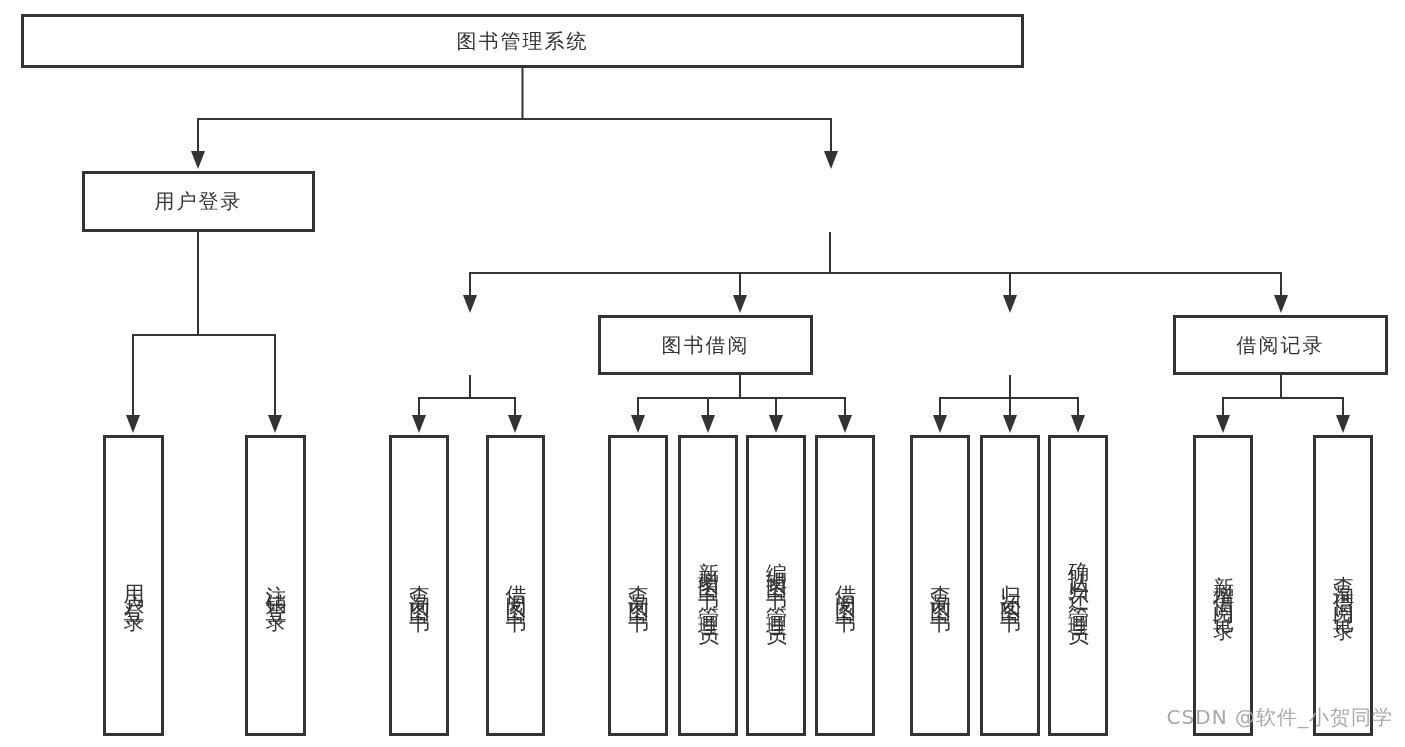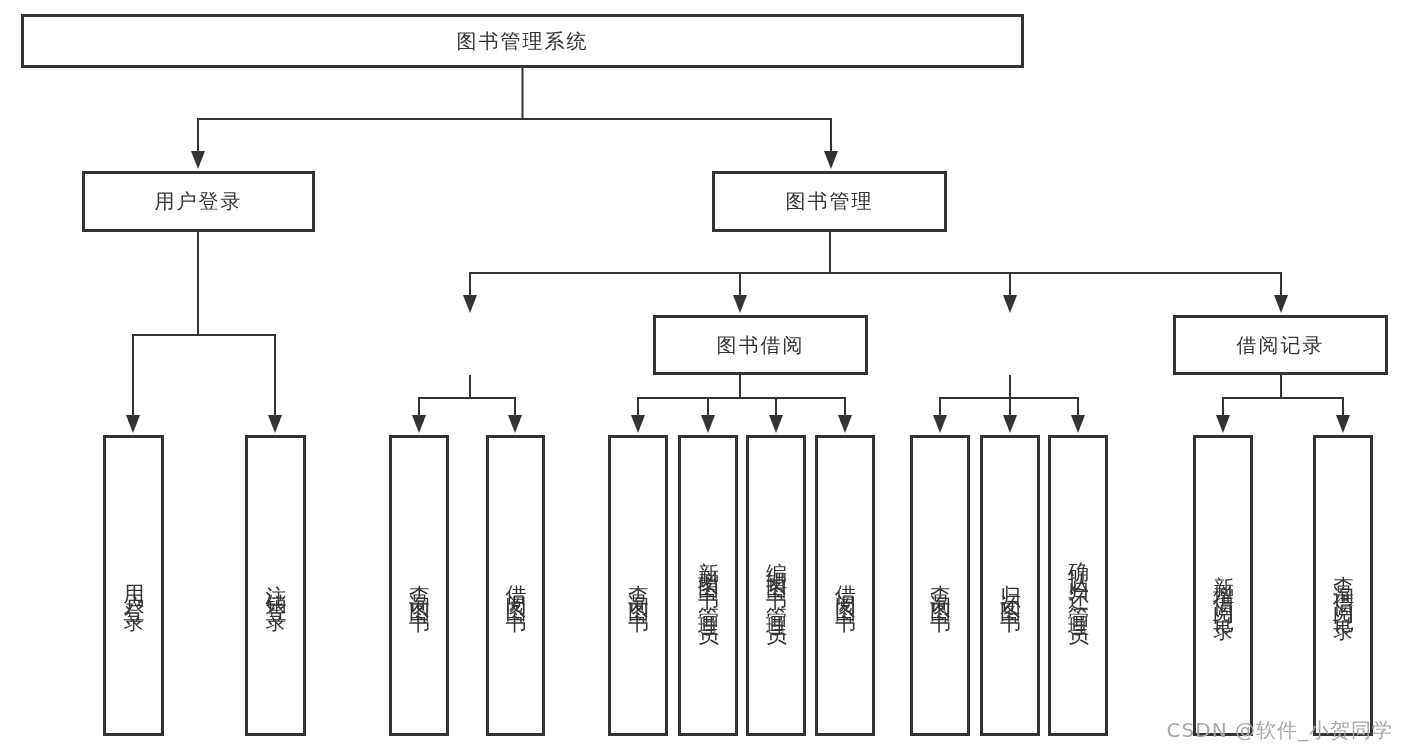--- a/index.html
+++ b/index.html
@@ -42,21 +42,21 @@
   .vtext {
     writing-mode: vertical-lr;
     font-size: 21px;
     letter-spacing: 9px;
     line-height: 1;
     color: var(--text);
     white-space: nowrap;
   }
   .watermark {
     position: absolute;
-    right: 12px; bottom: 3px;
+    right: 12px; bottom: 16px;
     font-size: 20px;
     color: var(--watermark);
     letter-spacing: 1px;
     pointer-events: none;
   }
 </style>
 </head>
 <body>
 
 <div class="canvas">
@@ -133,23 +133,22 @@
       <line x1="1223" y1="397" x2="1223" y2="418"></line>
       <path class="arrowhead" d="M1216 415 L1230 415 L1223 433 Z"></path>
       <line x1="1343" y1="397" x2="1343" y2="418"></line>
       <path class="arrowhead" d="M1336 415 L1350 415 L1343 433 Z"></path>
     </g>
   </svg>
 
   <div class="node h" style="left:21px; top:14px; width:1003px; height:54px;">图书管理系统</div>
 
   <div class="node h" style="left:82px; top:171px; width:233px; height:61px;">用户登录</div>
-  <div class="node h" style="left:712px; top:171px; width:235px; height:61px;">图书管理</div>
 
-  <div class="node h" style="left:653px; top:315px; width:215px; height:60px;">图书借阅</div>
+  <div class="node h" style="left:598px; top:315px; width:215px; height:60px;">图书借阅</div>
   <div class="node h" style="left:1173px; top:315px; width:215px; height:60px;">借阅记录</div>
 
   <div class="node leaf" style="left:103px; width:61px;">
     <span class="vtext">用户登录</span>
   </div>
   <div class="node leaf" style="left:245px; width:61px;">
     <span class="vtext">注销登录</span>
   </div>
 
   <div class="node leaf" style="left:389px; width:60px;">

